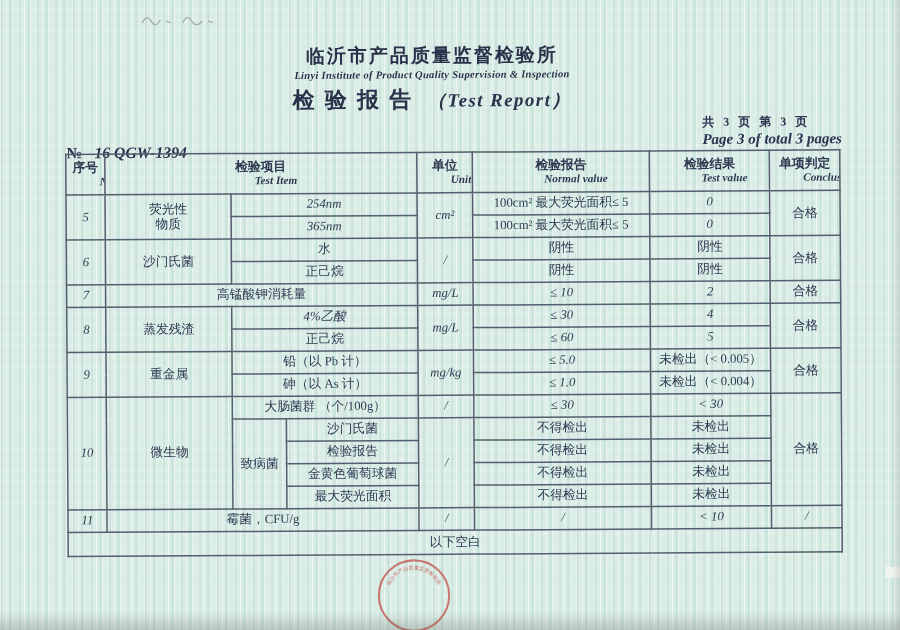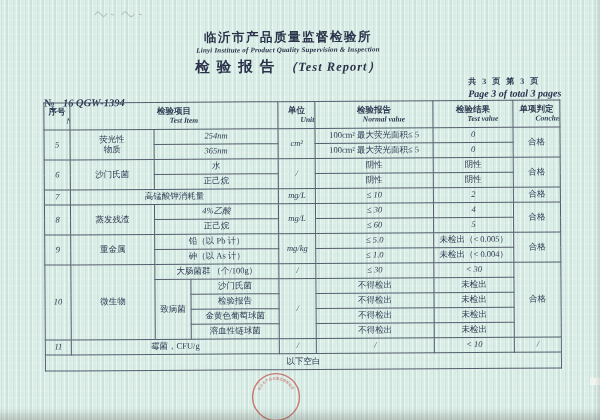--- a/index.html
+++ b/index.html
@@ -211,21 +211,21 @@
           <td>检验报告</td>
           <td>不得检出</td>
           <td>未检出</td>
         </tr>
         <tr>
           <td>金黄色葡萄球菌</td>
           <td>不得检出</td>
           <td>未检出</td>
         </tr>
         <tr>
-          <td>溶血性链球菌</td>
+          <td>最大荧光面积</td>
           <td>不得检出</td>
           <td>未检出</td>
         </tr>
 
         <tr>
           <td class="val">11</td>
           <td colspan="3">霉菌，CFU/g</td>
           <td class="val">/</td>
           <td class="val">/</td>
           <td class="val">&lt; 10</td>

